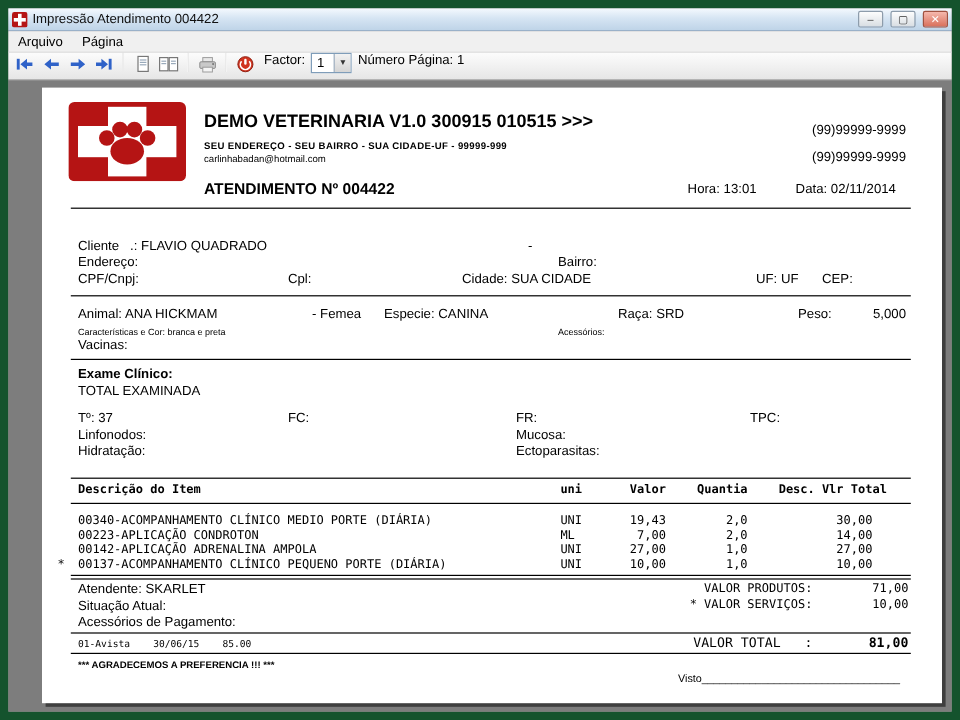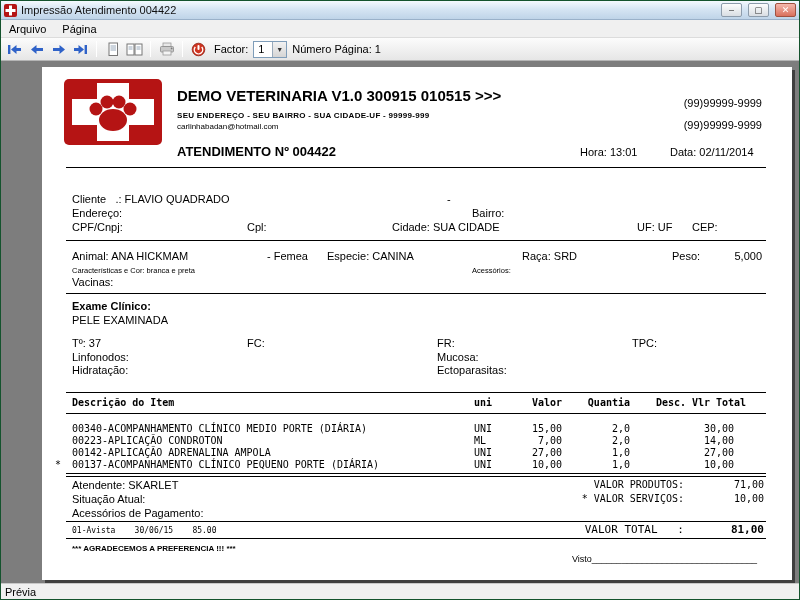--- a/index.html
+++ b/index.html
@@ -1,33 +1,33 @@
 <!DOCTYPE html>
 <html><head>
 <meta charset="utf-8">
 <style>
   *{margin:0;padding:0;box-sizing:border-box}
   html,body{width:800px;height:600px;overflow:hidden}
   body{font-family:"Liberation Sans",sans-serif;font-size:11px;color:#000;background:#ece9d8}
-  .window{width:800px;height:600px;display:flex;flex-direction:column;border:1px solid #14532d;background:#a3a3a3}
+  .window{width:800px;height:600px;display:flex;flex-direction:column;border:7px solid #14532d;background:#a3a3a3}
   .titlebar{height:19px;background:linear-gradient(#f4f9fe,#d6e5f3 45%,#bfd4e8);display:flex;align-items:center;gap:4px;padding:0 3px;border-bottom:1px solid #9ab1c9}
   .titlebar .title{font-size:11px;color:#111;flex:1;white-space:nowrap;overflow:hidden}
   .winbtn{width:21px;height:14px;border:1px solid #8d9cab;border-radius:2px;background:linear-gradient(#fdfdfd,#d9dee3);font-size:9px;line-height:12px;text-align:center;color:#333;margin-left:2px}
   .winbtn.close{background:linear-gradient(#f5b8ad,#d9705c);color:#fff;border-color:#a05140}
   .menubar{height:18px;background:#f0f0f0;display:flex;align-items:center;border-bottom:1px solid #dcdcdc}
   .menuitem{padding:1px 8px;font-size:11px;cursor:default}
-  .toolbar{height:23px;background:linear-gradient(#fcfcfc,#e6e6e6);border-bottom:1px solid #b5b5b5;display:flex;align-items:center;padding:0 3px;gap:1px}
+  .toolbar{height:23px;background:linear-gradient(#fcfcfc,#e6e6e6);border-bottom:1px solid #b5b5b5;display:flex;padding:0 3px;gap:1px}
   .tbtn{width:21px;height:19px;display:flex;align-items:center;justify-content:center;border:1px solid transparent;border-radius:2px}
   .tsep{width:1px;height:16px;background:#b9b9b9;border-right:1px solid #fff;margin:0 4px}
   .tlabel{font-size:11px;margin:0 4px;white-space:pre}
   .combo{width:34px;height:17px;background:#fff;border:1px solid #7f9db9;display:flex;align-items:center}
   .combo .val{flex:1;padding-left:4px;font-size:11px}
   .combo .drop{width:14px;height:15px;background:linear-gradient(#f2f2f2,#d5d5d5);border-left:1px solid #9ab;display:flex;align-items:center;justify-content:center;font-size:7px;color:#333}
   .preview{flex:1;background:#7d7d7d;position:relative;overflow:hidden}
-  .page{position:absolute;left:41px;top:6px;width:750px;height:513px;background:#fff;box-shadow:3px 3px 0 0 #3f3f3f;font-family:"Liberation Sans",sans-serif}
+  .page{position:absolute;left:28px;top:6px;width:750px;height:513px;background:#fff;box-shadow:3px 3px 0 0 #3f3f3f;font-family:"Liberation Sans",sans-serif}
   .statusbar{height:16px;background:#f0f0f0;border-top:1px solid #c8c8c8;display:flex;align-items:center;padding-left:4px;font-size:11px}
   .abs{position:absolute;white-space:nowrap}
   .b{font-weight:bold}
   .mono{font-family:"DejaVu Sans Mono",monospace}
   .pre{white-space:pre}
   .hline{position:absolute;left:24px;right:26px;height:1px;background:#000}
   .f8{font-size:8px}.f75{font-size:7.5px}.f9{font-size:9px}.f11{font-size:11px}.f13{font-size:13px}.f15{font-size:15px}
   .irow{position:absolute;left:0;right:0;height:12px;font-size:10px;font-family:"DejaVu Sans Mono",monospace}
   .ci-mark{left:13px;width:14px}
   .ci-desc{left:30px}
@@ -189,21 +189,21 @@
         <span>SRD</span>
       </div>
       <div class="abs f11" style="left:630px;top:183px">Peso:</div>
       <div class="abs f11" style="right:30px;top:183px">5,000</div>
       <div class="abs f75" style="left:30px;top:199px">Características e Cor: branca e preta</div>
       <div class="abs f75" style="left:430px;top:199px">Acessórios:</div>
       <div class="abs f11" style="left:30px;top:209px">Vacinas:</div>
       <div class="hline" style="top:226px"></div>
 
       <div class="abs b f11" style="left:30px;top:233px">Exame Clínico:</div>
-      <div class="abs f11" style="left:30px;top:247px">PELE EXAMINADA</div>
+      <div class="abs f11" style="left:30px;top:247px">TOTAL EXAMINADA</div>
 
       <div class="abs f11" style="left:30px;top:270px">Tº: 37</div>
       <div class="abs f11" style="left:205px;top:270px">FC:</div>
       <div class="abs f11" style="left:395px;top:270px">FR:</div>
       <div class="abs f11" style="left:590px;top:270px">TPC:</div>
       <div class="abs f11" style="left:30px;top:284px">Linfonodos:</div>
       <div class="abs f11" style="left:395px;top:284px">Mucosa:</div>
       <div class="abs f11" style="left:30px;top:297px">Hidratação:</div>
       <div class="abs f11" style="left:395px;top:297px">Ectoparasitas:</div>
 
@@ -215,21 +215,21 @@
         <span class="abs ci-qt">Quantia</span>
         <span class="abs ci-dc">Desc.</span>
         <span class="abs ci-total">Vlr Total</span>
       </div>
       <div class="hline" style="top:346px"></div>
 
       <div class="irow" style="top:356px">
         <span class="abs ci-mark"></span>
         <span class="abs ci-desc">00340-ACOMPANHAMENTO CLÍNICO MEDIO PORTE (DIÁRIA)</span>
         <span class="abs ci-uni">UNI</span>
-        <span class="abs ci-valor">15,00</span>
+        <span class="abs ci-valor">19,43</span>
         <span class="abs ci-qt">2,0</span>
         <span class="abs ci-dc"></span>
         <span class="abs ci-total">30,00</span>
       </div>
       <div class="irow" style="top:368px">
         <span class="abs ci-mark"></span>
         <span class="abs ci-desc">00223-APLICAÇÃO CONDROTON</span>
         <span class="abs ci-uni">ML</span>
         <span class="abs ci-valor">7,00</span>
         <span class="abs ci-qt">2,0</span>
@@ -280,17 +280,14 @@
         <span class="t-val">81,00</span>
       </div>
       <div class="hline" style="top:471px"></div>
 
       <div class="abs b f8" style="left:30px;top:477px">*** AGRADECEMOS A PREFERENCIA !!! ***</div>
       <div class="abs f9" style="left:530px;top:487px">Visto_________________________________</div>
 
     </div>
   </div>
 
-  <div class="statusbar">
-    <span>Prévia</span>
-  </div>
 
 </div>
 
 </body></html>

